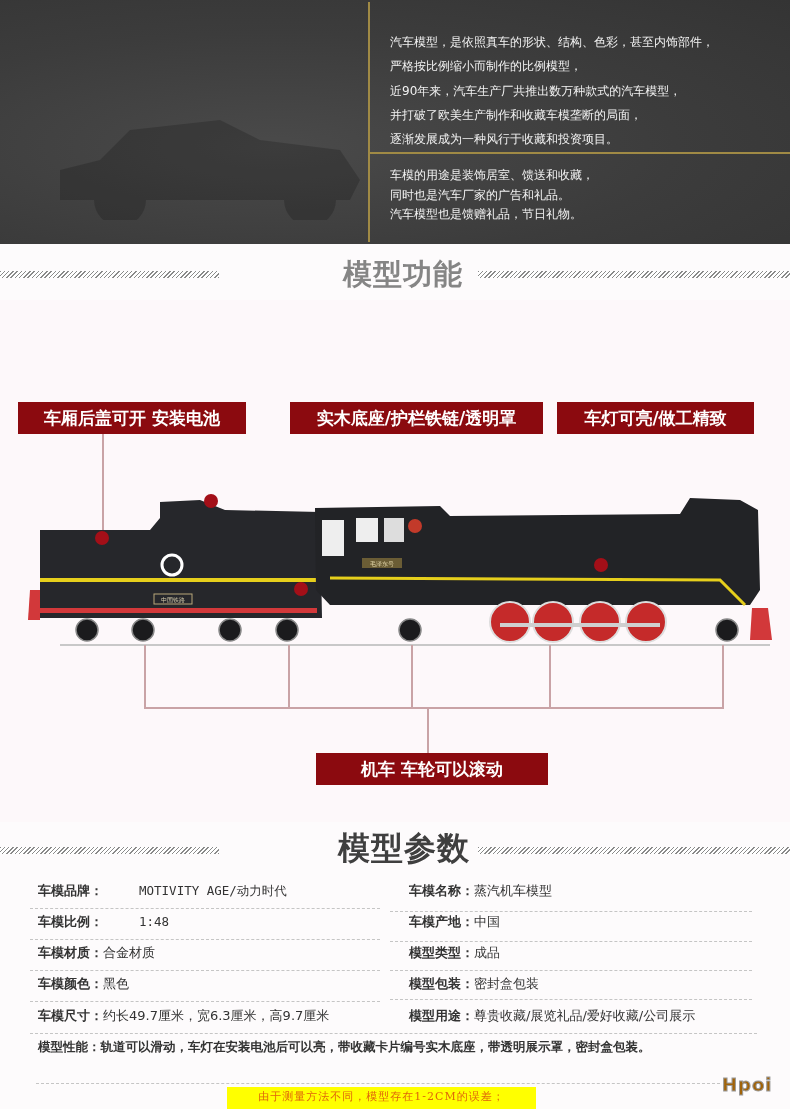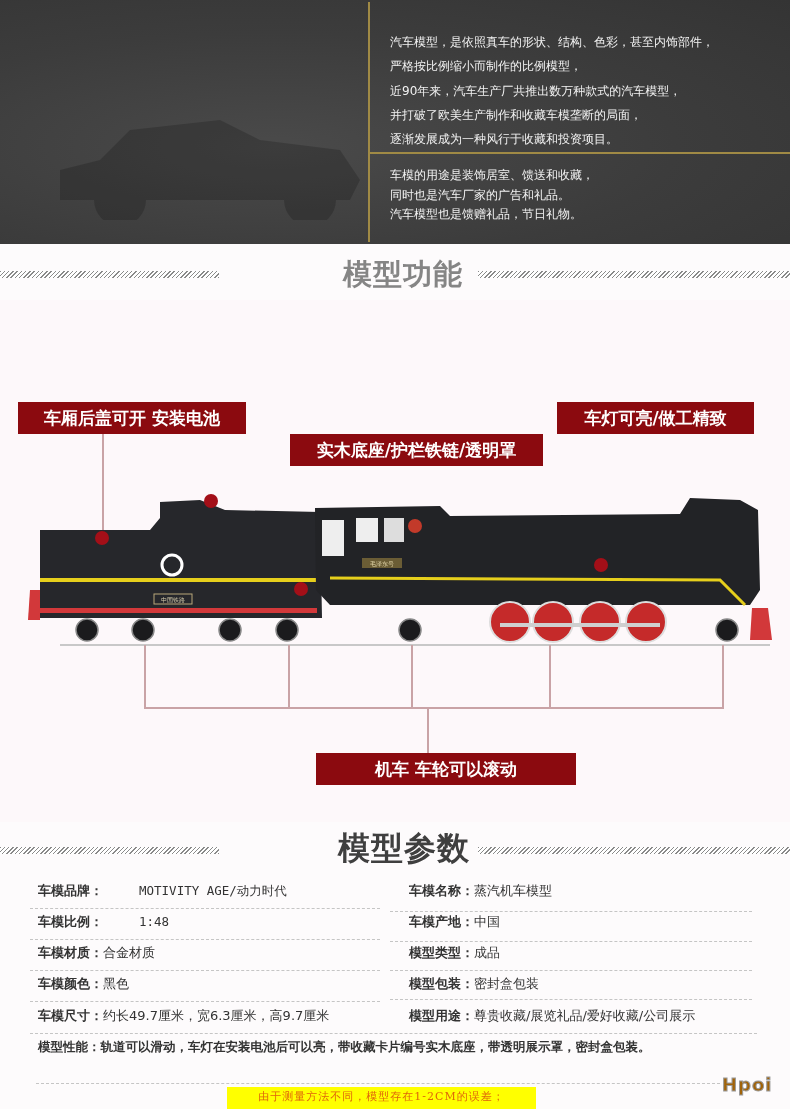--- a/index.html
+++ b/index.html
@@ -32,23 +32,23 @@
   .sh1 .title { left:343px; color:#858585; }
   .sh1 .hatch.l { width:219px; }
   .sh2 { top:829px; }
   .sh2 .title { left:338px; color:#3f3f3f; font-size:32px; top:-2px; }
 
   
   .feat-bg { position:absolute; left:0; top:300px; width:790px; height:522px; background:#fdf8fa; }
   .callout { position:absolute; height:32px; background:#8b0a0f; color:#fff; font-size:17px; font-weight:bold;
     line-height:32px; text-align:center; white-space:nowrap; }
   .c1 { left:18px; top:402px; width:228px; }
-  .c2 { left:290px; top:402px; width:253px;margin-top:32px; }
+  .c2 { left:290px; top:402px; width:253px; }
   .c3 { left:557px; top:402px; width:197px; }
-  .c4 { left:316px; top:753px; width:260px; }
+  .c4 { left:316px; top:753px; width:232px; }
   .ln { position:absolute; background:#c9a3a6; }
 
   
   .train { position:absolute; left:0; top:480px; width:790px; height:170px; }
 
   
   .spec { position:absolute; font-size:13px; color:#333; white-space:nowrap; }
   .spec .k { font-weight:bold; color:#333; }
   .spec .v { color:#333; }
   .spec.mono .v { font-family:"DejaVu Sans Mono","Liberation Mono",monospace; font-size:12.5px;margin-left:36px; }

